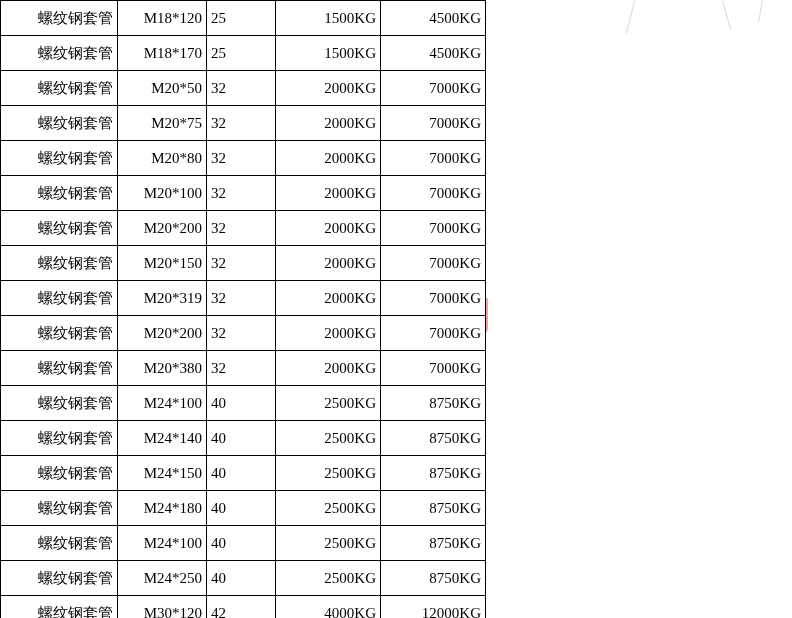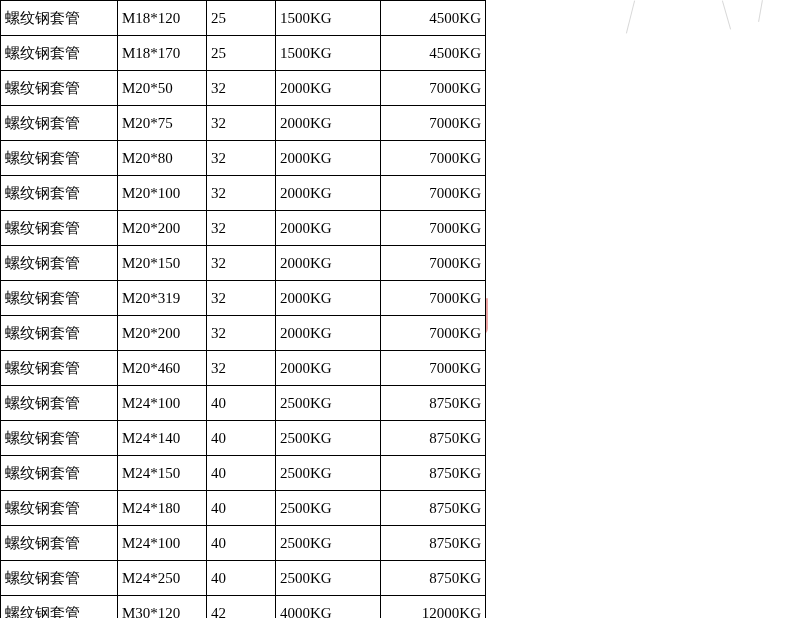--- a/index.html
+++ b/index.html
@@ -54,24 +54,24 @@
     height: 34px;
     padding: 0 4px;
     font-size: 15px;
     color: #000000;
     vertical-align: middle;
     background: #ffffff;
   }
   tr.highlight td {
     background: #c9d8ec;
   }
-  td.c-name  { width: 108px; text-align: left; font-family: "Liberation Sans", sans-serif; font-size: 15px; }
-  td.c-spec  { width: 80px;  text-align: left;  padding-left: 5px; }
+  td.c-name  { width: 108px; text-align: right; font-family: "Liberation Sans", sans-serif; font-size: 15px; }
+  td.c-spec  { width: 80px;  text-align: right;  padding-left: 5px; }
   td.c-qty   { width: 60px;  text-align: left; }
-  td.c-load1 { width: 96px;  text-align: left; }
+  td.c-load1 { width: 96px;  text-align: right; }
   td.c-load2 { width: 96px;  text-align: right; }
 </style>
 </head>
 <body>
 
 <div id="art1" class="artifact"></div>
 <div id="art2" class="artifact"></div>
 <div id="art3" class="artifact"></div>
 
 <div id="watermark">廊坊同 力</div>
@@ -143,21 +143,21 @@
       </tr>
       <tr>
         <td class="c-name">螺纹钢套管</td>
         <td class="c-spec">M20*200</td>
         <td class="c-qty">32</td>
         <td class="c-load1">2000KG</td>
         <td class="c-load2">7000KG</td>
       </tr>
       <tr>
         <td class="c-name">螺纹钢套管</td>
-        <td class="c-spec">M20*460</td>
+        <td class="c-spec">M20*380</td>
         <td class="c-qty">32</td>
         <td class="c-load1">2000KG</td>
         <td class="c-load2">7000KG</td>
       </tr>
       <tr class="highlight">
         <td class="c-name">螺纹钢套管</td>
         <td class="c-spec">M24*100</td>
         <td class="c-qty">40</td>
         <td class="c-load1">2500KG</td>
         <td class="c-load2">8750KG</td>

